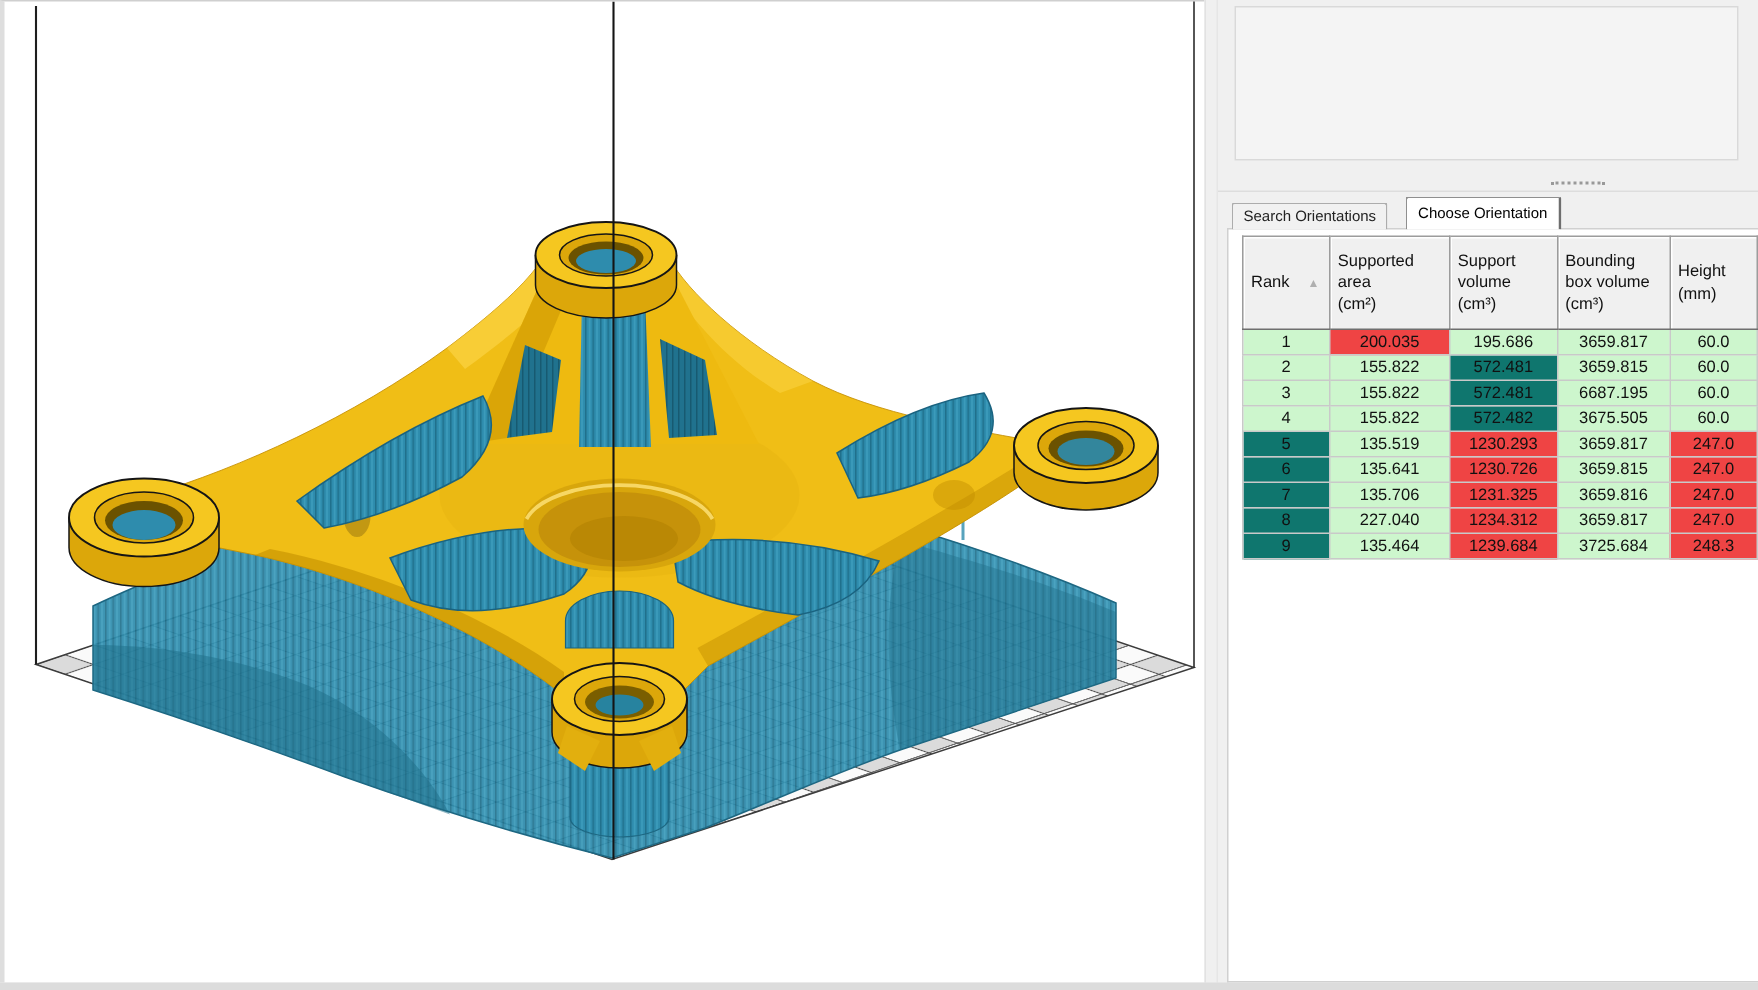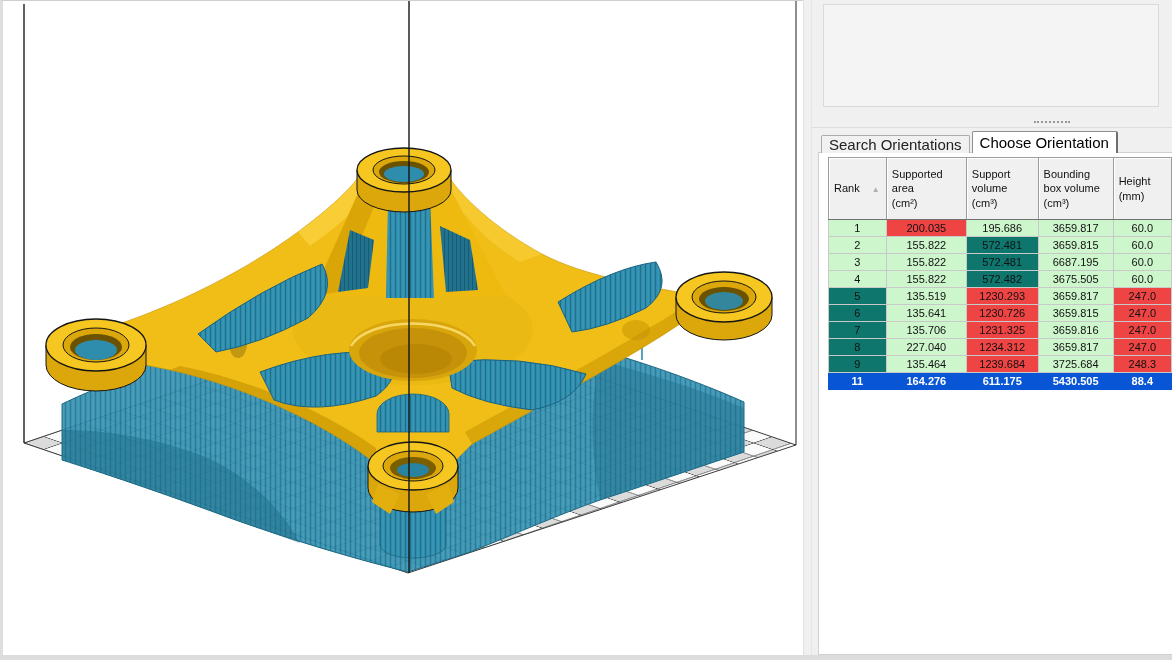--- a/index.html
+++ b/index.html
@@ -16,22 +16,22 @@
   .bottom-bar{position:absolute;left:0;top:655px;width:1172px;height:5px;background:#DCDCDC;}
 
   
   .side-panel{position:absolute;left:812px;top:0;width:360px;height:655px;background:#F0F0F0;}
   .top-box{position:absolute;left:11px;top:4px;width:336px;height:103px;background:#F4F4F4;
            border:1px solid #D9D9D9;box-sizing:border-box;}
   .h-splitter{position:absolute;left:0;top:117px;width:100%;height:10px;border-bottom:1px solid #DDDDDD;}
   .h-splitter .dots{position:absolute;left:222px;top:4px;width:36px;height:0;border-top:2px dotted #999999;}
 
   .tabbar{position:absolute;left:9px;top:132px;height:21px;display:flex;align-items:flex-end;z-index:2;}
-  .tab{height:15px;line-height:15px;padding:1px 7px;font-size:15px;color:#222;background:#F1F1F1;
-       border:1px solid #ACACAC;border-bottom:none;border-radius:2px 2px 0 0;margin-right:2px;cursor:default;}
+  .tab{height:15px;line-height:15px;padding:1px 7px;font-size:10px;color:#222;background:#F1F1F1;
+       border:1px solid #ACACAC;border-bottom:none;border-radius:2px 2px 0 0;margin-right:12px;cursor:default;}
   .tab.active{height:19px;line-height:19px;background:#FFFFFF;border-color:#8F8F8F;
               border-right:2px solid #6E6E6E;color:#000;z-index:3;}
 
   .tab-content{position:absolute;left:6px;top:152px;right:0;height:503px;background:#FFFFFF;
                border:1px solid #D0D0D0;border-right:none;overflow:hidden;box-sizing:border-box;}
 
   table.otable{border-collapse:collapse;margin:4px 0 0 9px;font-size:11px;color:#111;
                table-layout:fixed;border:1px solid #8E8E8E;}
   .otable th{background:#F0F0F0;border:1px solid #9C9C9C;border-bottom:1px solid #6F6F6F;
              font-weight:normal;text-align:left;vertical-align:middle;padding:2px 5px;height:62px;
@@ -247,26 +247,19 @@
               <td class="c-green">3659.817</td>
               <td class="c-pink">247.0</td>
             </tr>
             <tr>
               <td class="c-yellow">9</td>
               <td class="c-green">135.464</td>
               <td class="c-pink">1239.684</td>
               <td class="c-green">3725.684</td>
               <td class="c-pink">248.3</td>
             </tr>
-            <tr class="selected">
-              <td>11</td>
-              <td>164.276</td>
-              <td>611.175</td>
-              <td>5430.505</td>
-              <td>88.4</td>
-            </tr>
           </tbody>
       </table>
     </div>
   </div>
 
   <div class="bottom-bar"></div>
 </div>
 
 </body></html>

